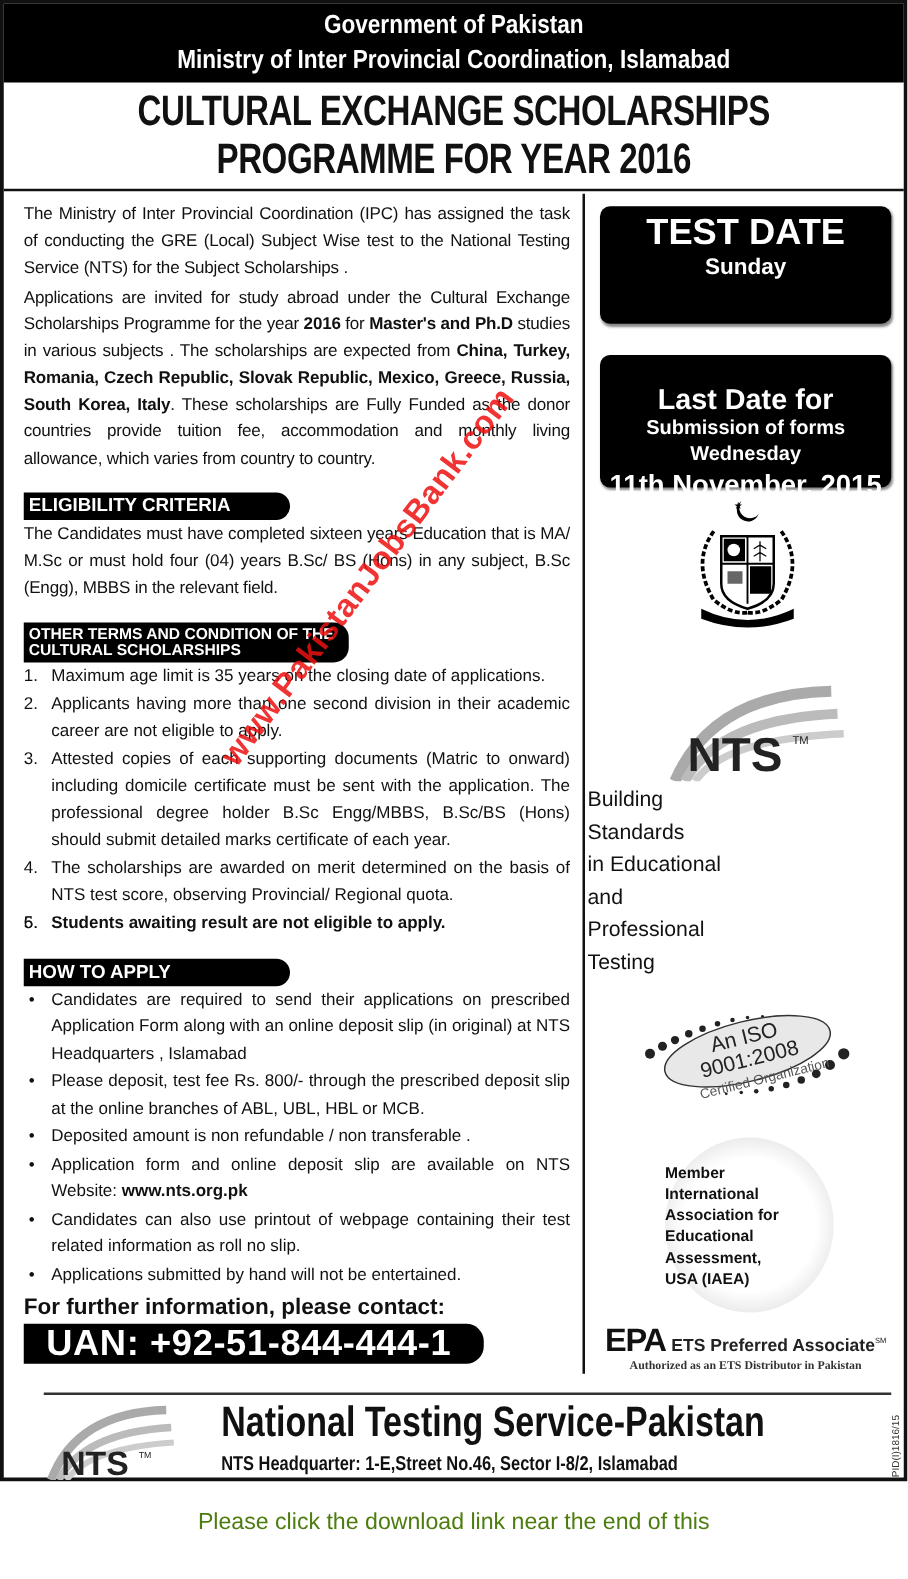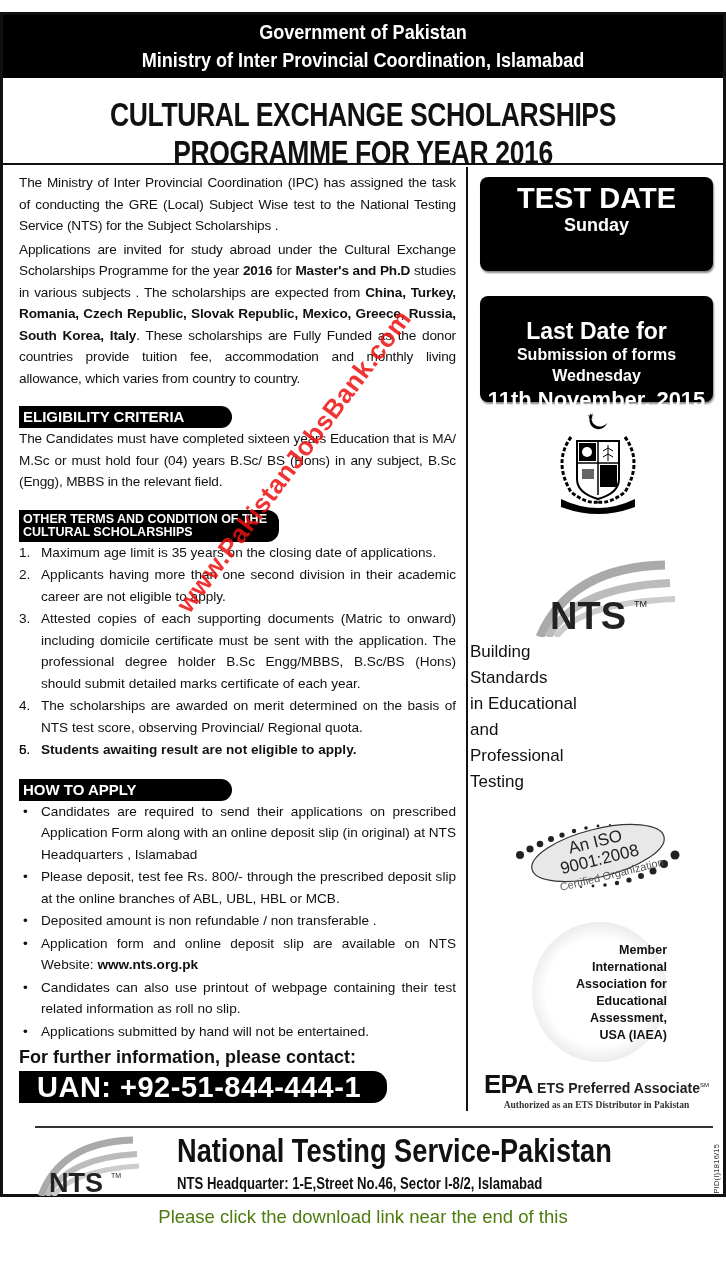--- a/index.html
+++ b/index.html
@@ -1,25 +1,25 @@
 <!DOCTYPE html>
 <html><head>
 <meta charset="utf-8">
 <style>
   * { box-sizing: border-box; margin: 0; padding: 0; }
   html, body { width: 726px; height: 1263px; background: #ffffff; overflow: hidden; }
   body { font-family: "Liberation Sans", sans-serif; color: #111; position: relative; }
 
-  .ad { position: absolute; left: 0; top: 12px; width: 726px; height: 1185px; border: 3px solid #111; }
+  .ad { position: absolute; left: 0; top: 0; width: 726px; height: 1185px; border: 3px solid #111; }
 
   .gov-header { background: #000; color: #fff; text-align: center; height: 63px; padding-top: 3px; }
   .gov-header .l1 { font-family: "Liberation Sans", sans-serif; font-weight: bold; font-size: 21px; line-height: 28px; transform: scaleX(0.86); letter-spacing: 0; }
   .gov-header .l2 { font-family: "Liberation Sans", sans-serif; font-weight: bold; font-size: 21px; line-height: 28px; transform: scaleX(0.86); }
 
-  .title-box { height: 87px; text-align: center; border-bottom: 2px solid #111; padding-top: 17px; }
+  .title-box { height: 87px; text-align: center; border-bottom: 2px solid #111; padding-top: 4px; }
   .title-box div { font-weight: bold; font-size: 34px; line-height: 38px; transform: scaleX(0.78); letter-spacing: -0.5px; }
 
   .cols { position: absolute; top: 152px; left: 0; width: 720px; height: 944px; }
   .left-col { position: absolute; left: 0; top: 0; width: 465px; height: 944px; border-right: 2px solid #111; padding: 5px 10px 0 16px; }
   .right-col { position: absolute; left: 467px; top: 0; width: 253px; height: 944px; }
 
   .para { font-size: 13.6px; line-height: 21.5px; text-align: justify; transform-origin: left top; }
   .para b { font-weight: bold; }
   .cond { letter-spacing: -0.15px; }
 
@@ -43,21 +43,21 @@
   .date-box.last { height: 106px; margin-top: 25px; padding-top: 22px; }
   .date-box.last .big { font-size: 23px; line-height: 26px; }
   .date-box.last .sm { font-size: 16px; line-height: 21px; }
   .date-box.last .dt { font-size: 22px; line-height: 28px; }
 
   .emblem { position: absolute; left: 63px; top: 240px; width: 130px; height: 110px; }
   .nts-logo { position: absolute; left: 60px; top: 380px; width: 150px; height: 90px; }
   .nts-tag { position: absolute; left: 0; width: 253px; top: 472px; text-align: left; font-weight: normal; font-size: 17px; line-height: 26px; }
 
   .iso { position: absolute; left: 40px; top: 630px; width: 180px; height: 100px; }
-  .iaea { position: absolute; left: 62px; top: 755px; width: 135px; height: 140px; border-radius: 50%; background: radial-gradient(circle, #fff 55%, #eee 70%, #ccc 100%); text-align: right; padding-top: 20px; }
+  .iaea { position: absolute; left: 62px; top: 755px; width: 135px; height: 140px; border-radius: 50%; background: radial-gradient(circle, #fff 55%, #eee 70%, #ccc 100%); text-align: left; padding-top: 20px; }
   .iaea div { font-weight: bold; font-size: 12.5px; line-height: 17px; }
   .epa { position: absolute; left: 0; top: 902px; width: 253px; text-align: center; }
   .epa .ep { font-weight: bold; font-size: 26px; letter-spacing: -1px; }
   .epa .ets { font-size: 14px; font-weight: bold; color: #222; }
   .epa .auth { font-family: "Liberation Serif", serif; font-weight: bold; font-size: 9.5px; color: #333; }
 
   .footer { position: absolute; left: 0; top: 1097px; width: 720px; height: 85px; }
   .footer .rule { position: absolute; left: 32px; right: 10px; top: 14px; height: 2px; background: #333; }
   .footer .logo { position: absolute; left: 30px; top: 18px; width: 110px; height: 66px; }
   .footer .org { position: absolute; left: 174px; top: 18px; font-weight: bold; font-size: 34px; line-height: 40px; transform: scaleX(0.80); transform-origin: left top; white-space: nowrap; }

